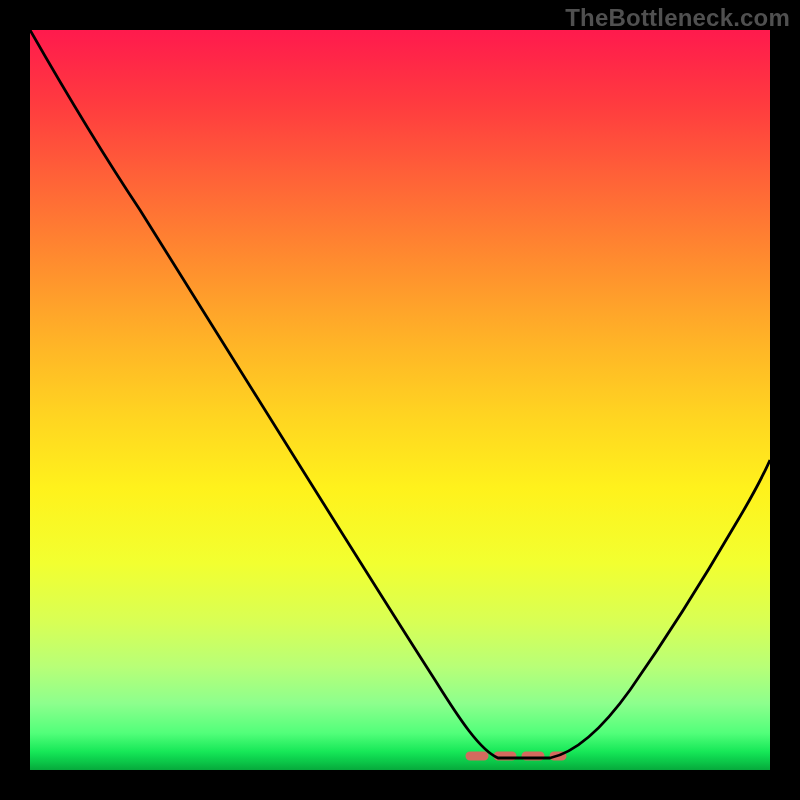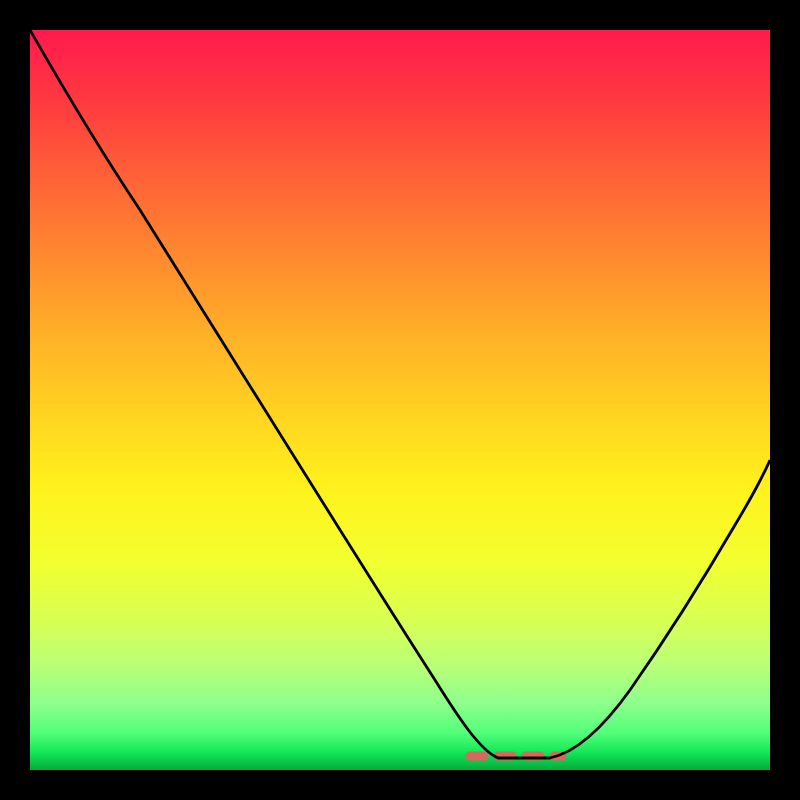--- a/index.html
+++ b/index.html
@@ -87,13 +87,14 @@
                C 40 70, 70 120, 110 180
                C 160 260, 210 340, 260 420
                C 310 500, 360 580, 405 650
                C 430 690, 450 720, 468 728
                L 520 728
                C 548 722, 575 695, 600 660
                C 635 610, 670 555, 705 495
                C 720 470, 732 448, 740 430"></path>
     </svg>
   </div>
+  <div class="attribution">TheBottleneck.com</div>
 </div>
 
 </body></html>

